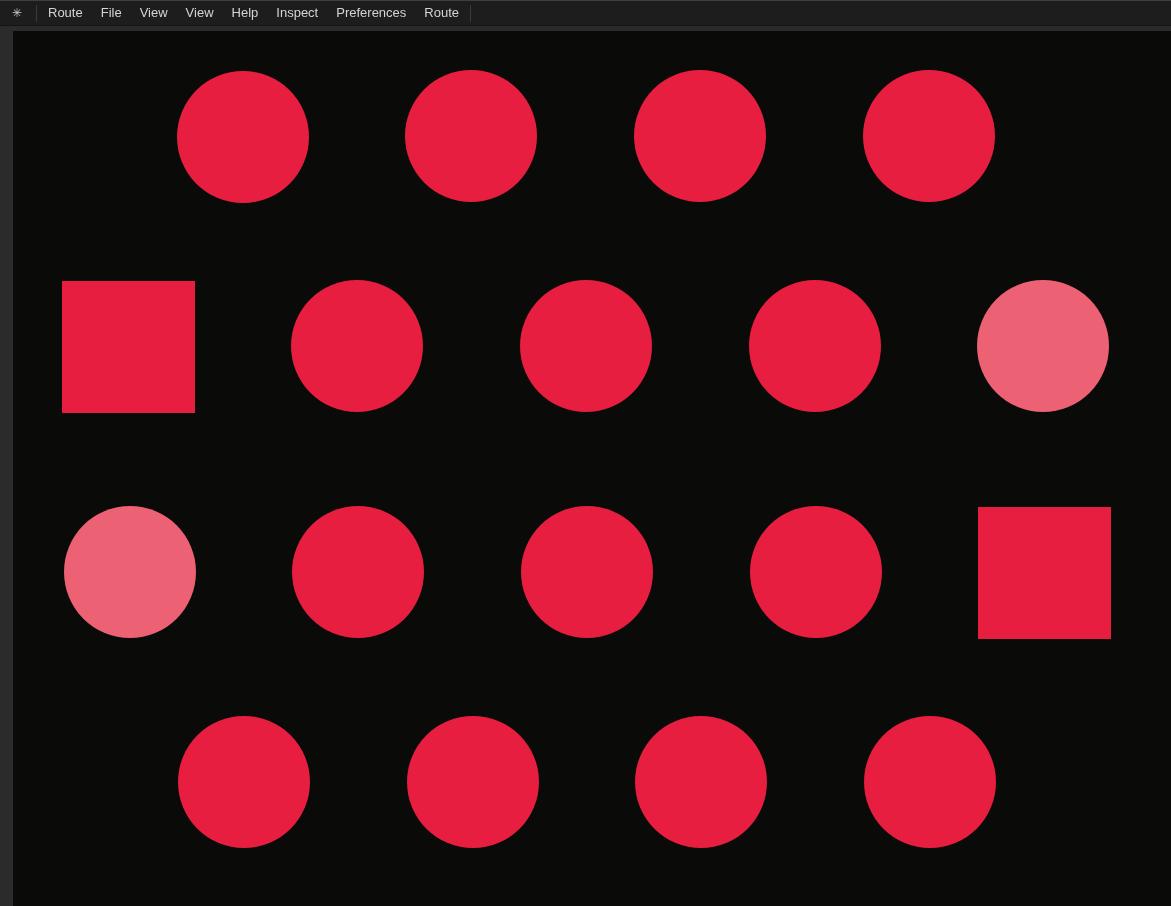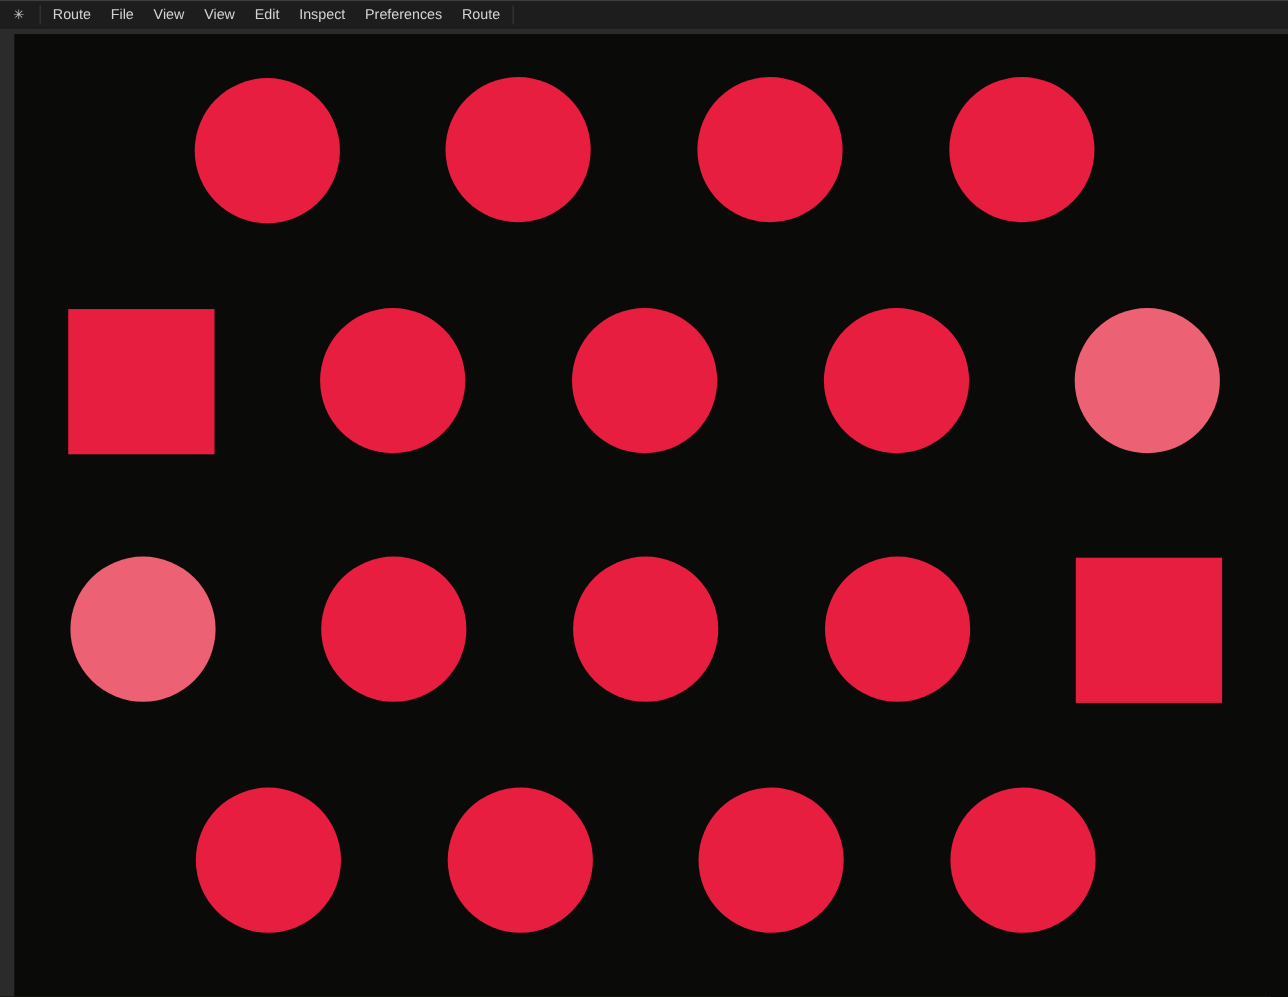--- a/index.html
+++ b/index.html
@@ -72,21 +72,21 @@
 
 <div id="window">
 
   <div id="menubar">
     <span class="app-icon">✳</span>
     <span class="menu-sep"></span>
     <span class="menu-item">Route</span>
     <span class="menu-item">File</span>
     <span class="menu-item">View</span>
     <span class="menu-item">View</span>
-    <span class="menu-item">Edit</span>
+    <span class="menu-item">Help</span>
     <span class="menu-item">Inspect</span>
     <span class="menu-item">Preferences</span>
     <span class="menu-item">Route</span>
     <span class="menu-sep"></span>
   </div>
 
   <div id="workspace">
     <div id="canvas">
         <div class="shape circle" style="background: rgb(232, 30, 64); left: 164px; top: 40px; height: 132px; width: 132px;"></div>
         <div class="shape circle" style="background: rgb(232, 30, 64); left: 392px; top: 39px; height: 132px; width: 132px;"></div>

